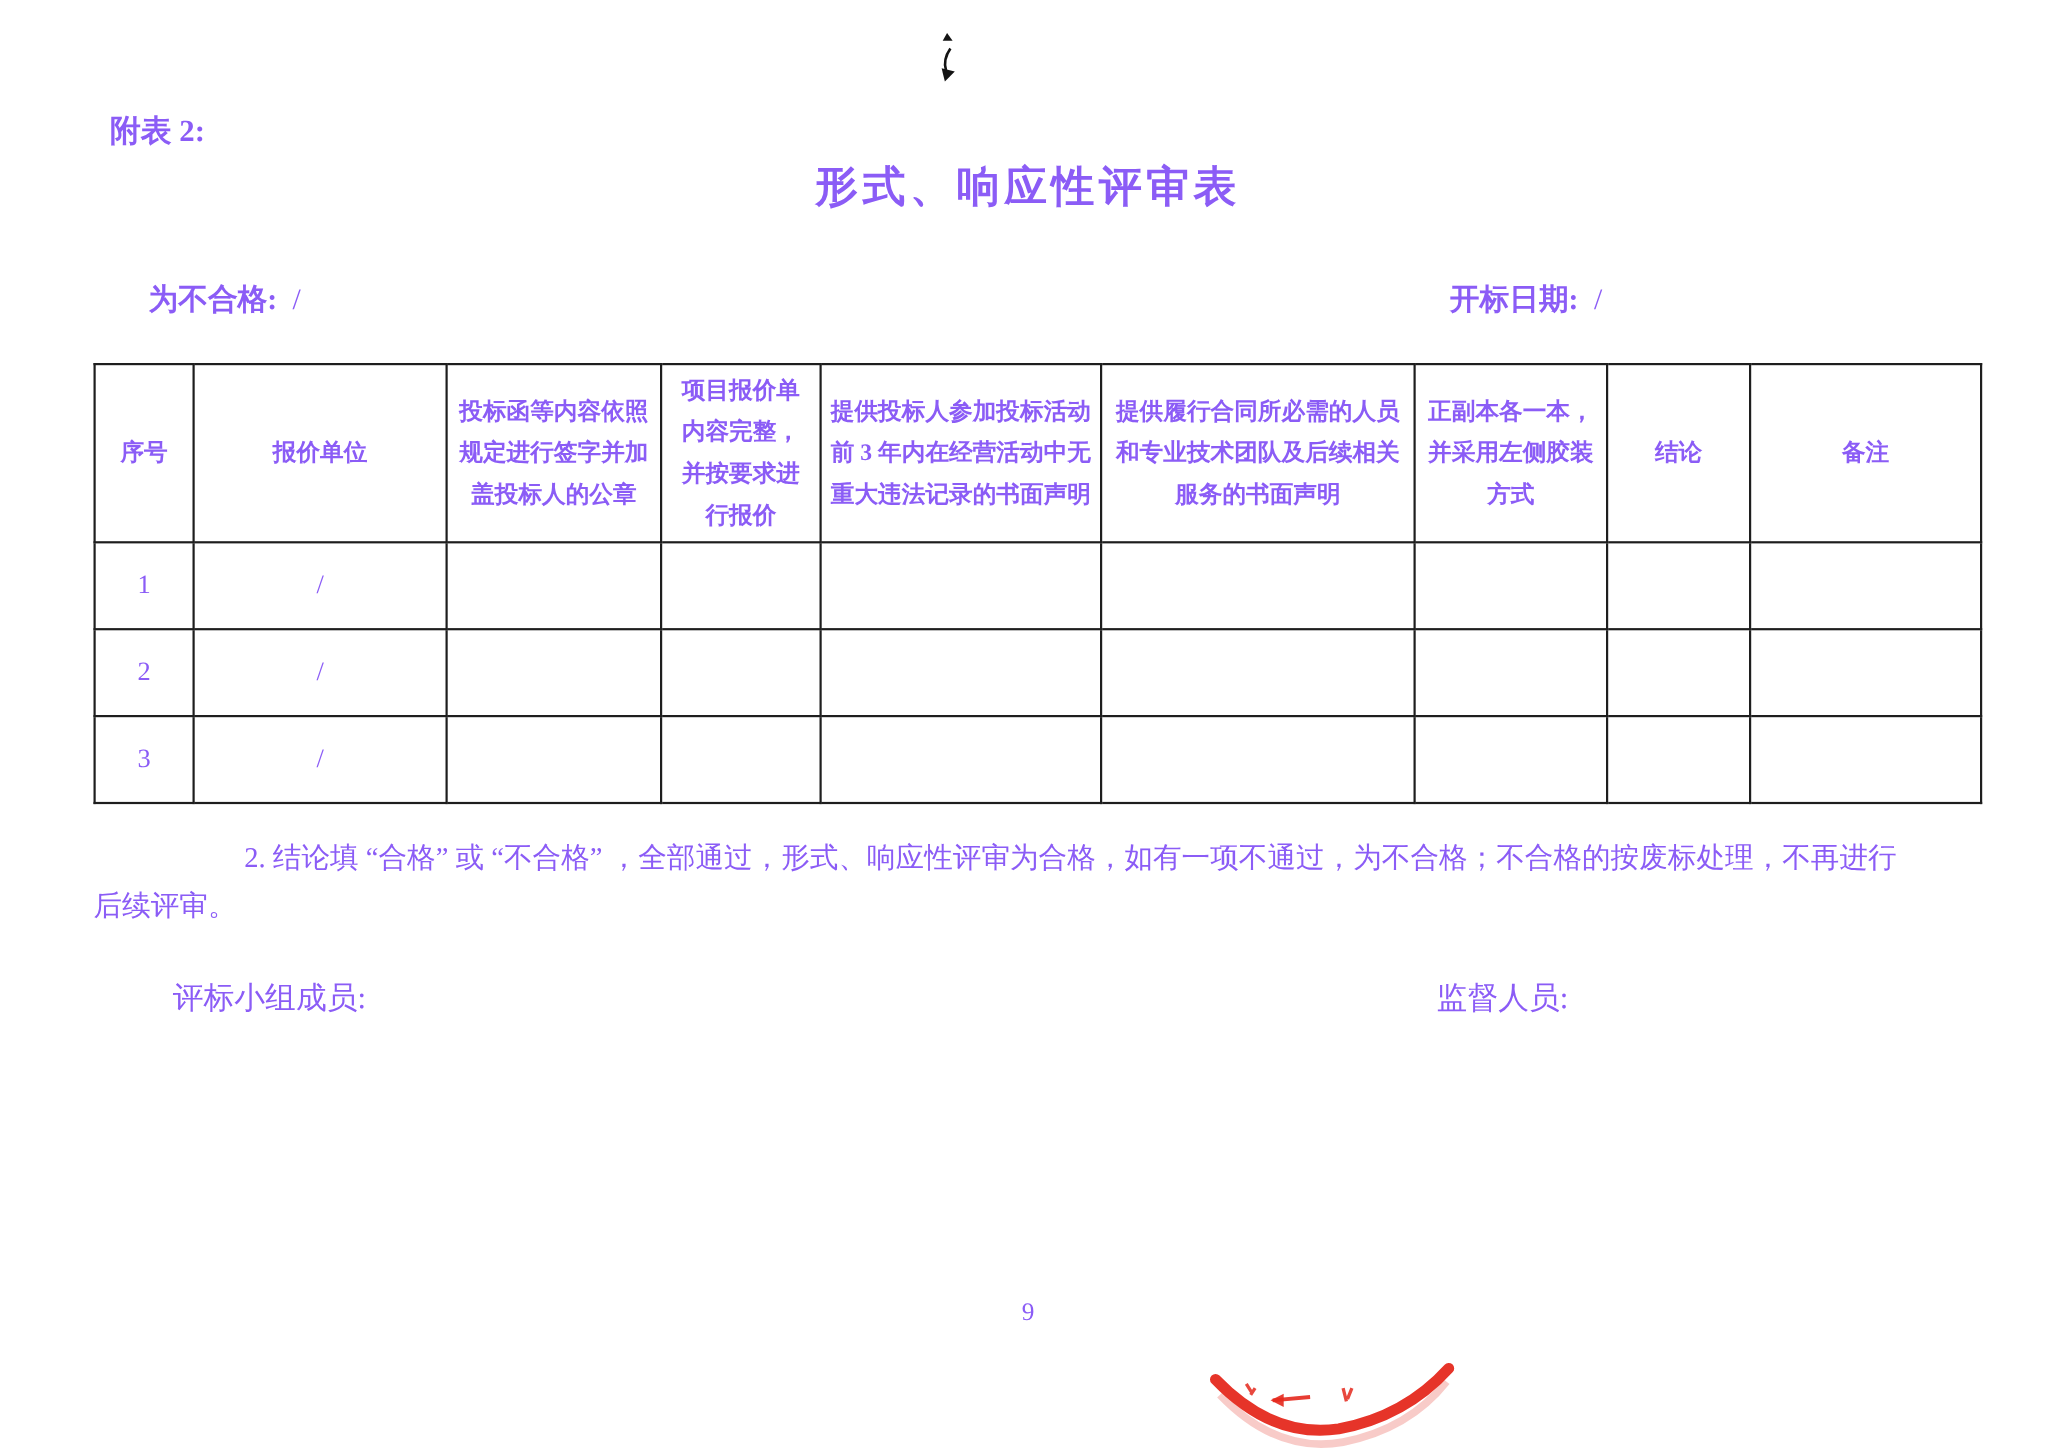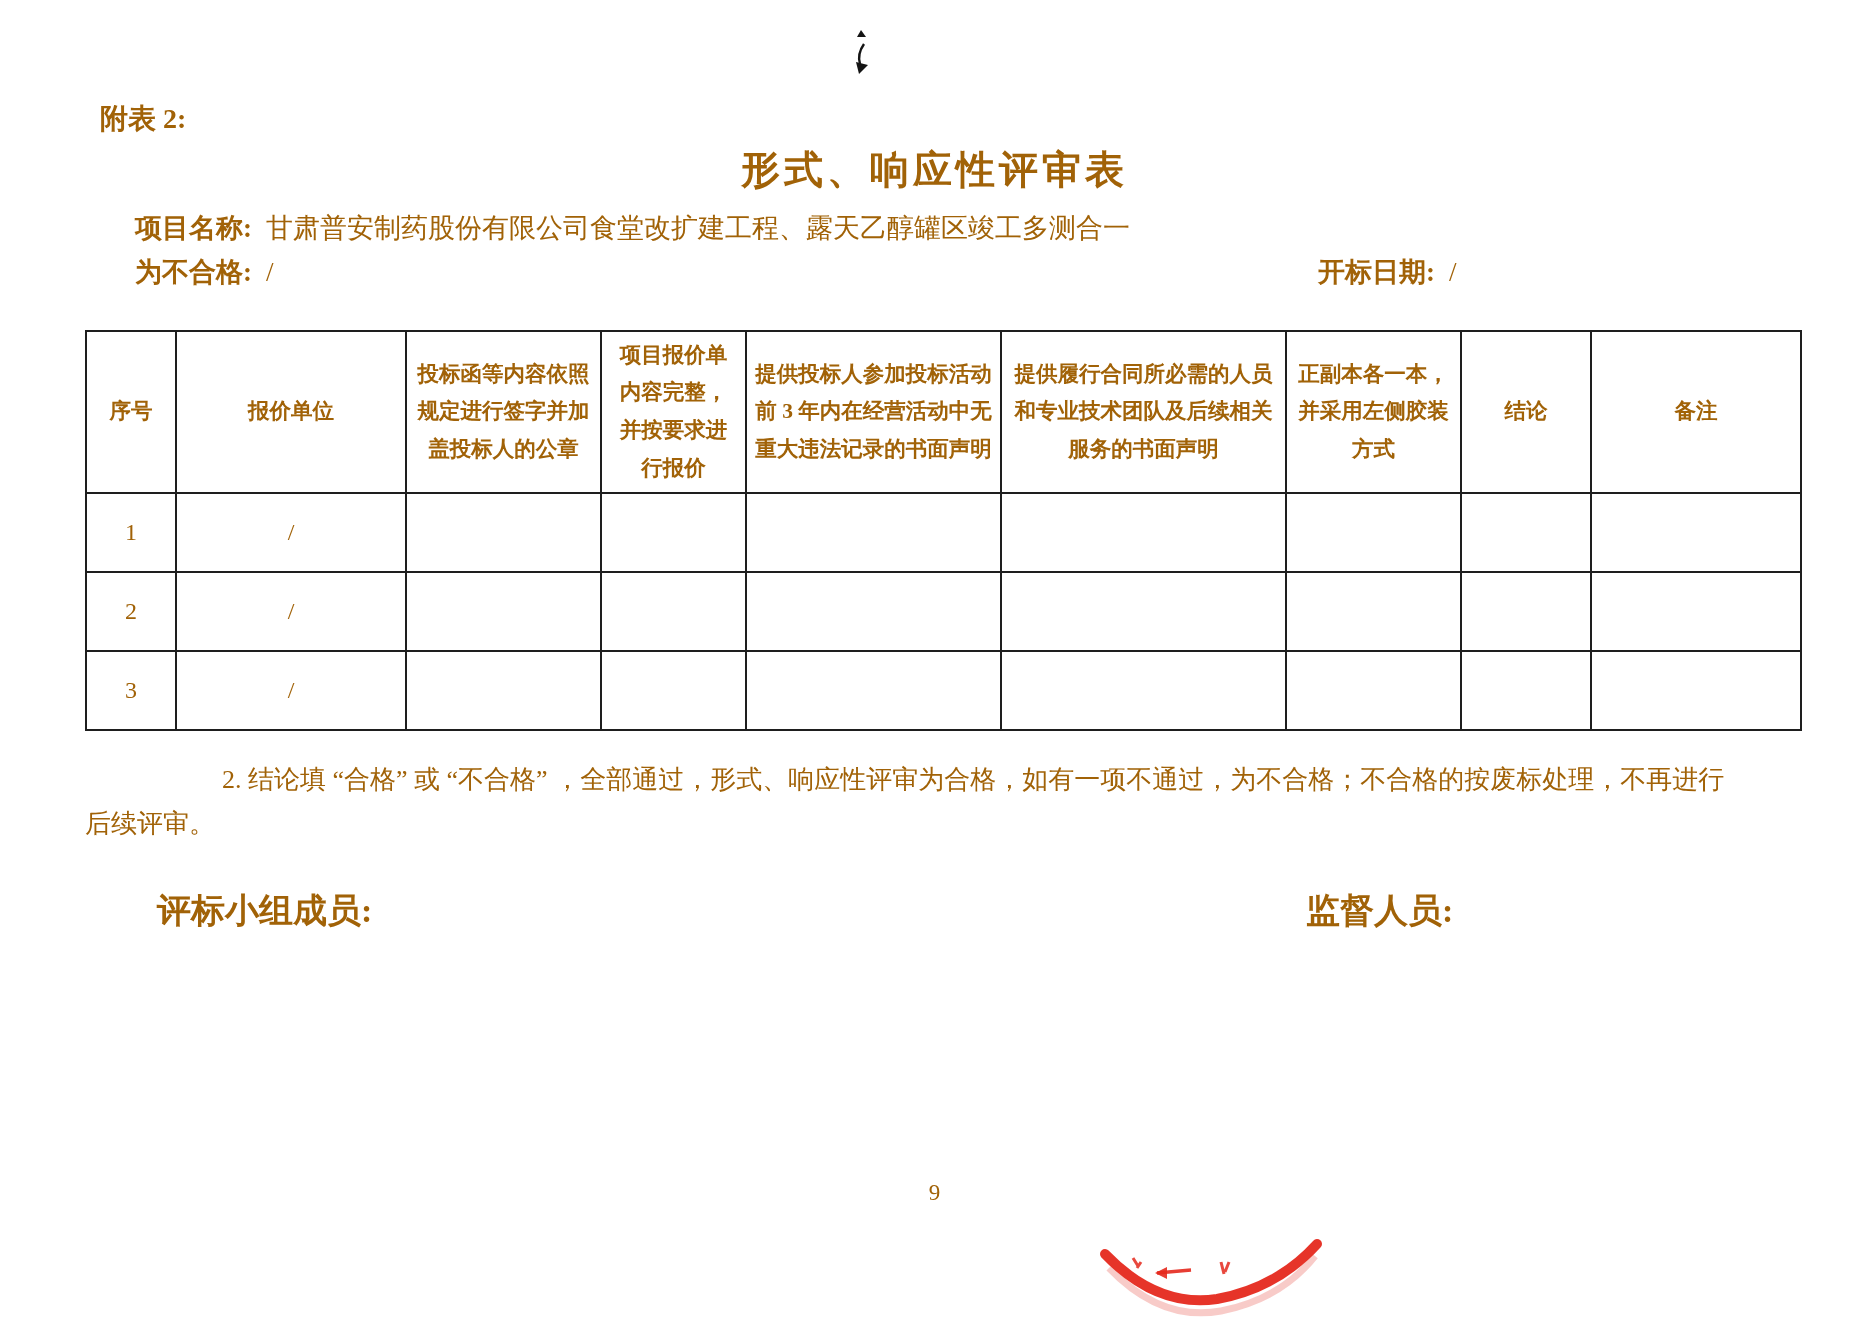--- a/index.html
+++ b/index.html
@@ -6,21 +6,21 @@
     margin: 0;
     padding: 0;
     background: #ffffff;
   }
   #page {
     position: relative;
     width: 1869px;
     height: 1322px;
     background: #ffffff;
     font-family: "Liberation Serif", "DejaVu Serif", serif;
-    color: #a16207;
+    color: #8b5cf6;
     overflow: hidden;
   }
   .abs { position: absolute; }
 
   .attachment-label {
     left: 100px; top: 100px;
     font-size: 28px;
     font-weight: 600;
   }
   .doc-title {
@@ -66,22 +66,22 @@
   }
 
   .notes { font-size: 26px; white-space: nowrap; }
   .note-label { font-weight: 700; }
   .note1 { left: 150px; top: 714px; }
   .note2 { left: 222px; top: 762px; }
   .note2-cont { left: 85px; top: 806px; }
   .note3 { left: 222px; top: 846px; }
 
   .footer-label {
-    font-size: 34px;
-    font-weight: 700;
+    font-size: 28px;
+    font-weight: 400;
     white-space: nowrap;
   }
   .team-label { left: 157px; top: 888px; }
   .supervisor-label { left: 1285px; top: 888px; margin-left: 21px; }
 
   .page-number {
     left: 0; top: 1180px;
     width: 100%;
     text-align: center;
     font-size: 23px;
@@ -99,23 +99,20 @@
     <svg width="26" height="52" viewBox="0 0 26 52">
       <path d="M13 2 L18 9 L9 9 Z" fill="#141414"></path>
       <path d="M16 16 Q 9 26 12 36" stroke="#141414" stroke-width="2.4" fill="none"></path>
       <path d="M8 34 L20 37 L11 46 Z" fill="#141414"></path>
     </svg>
   </div>
 
   <div class="abs attachment-label">附表 2:</div>
   <div class="abs doc-title">形式、响应性评审表</div>
 
-  <div class="abs meta-line project-line">
-    <span class="meta-label">项目名称:</span><span class="meta-value">甘肃普安制药股份有限公司食堂改扩建工程、露天乙醇罐区竣工多测合一</span>
-  </div>
 
   <div class="abs meta-line location-line">
     <span class="meta-label">为不合格:</span><span class="meta-value">/</span>
   </div>
 
   <div class="abs meta-line date-line">
     <span class="meta-label">开标日期:</span><span class="meta-value">/</span>
   </div>
 
   <table class="review-table">

